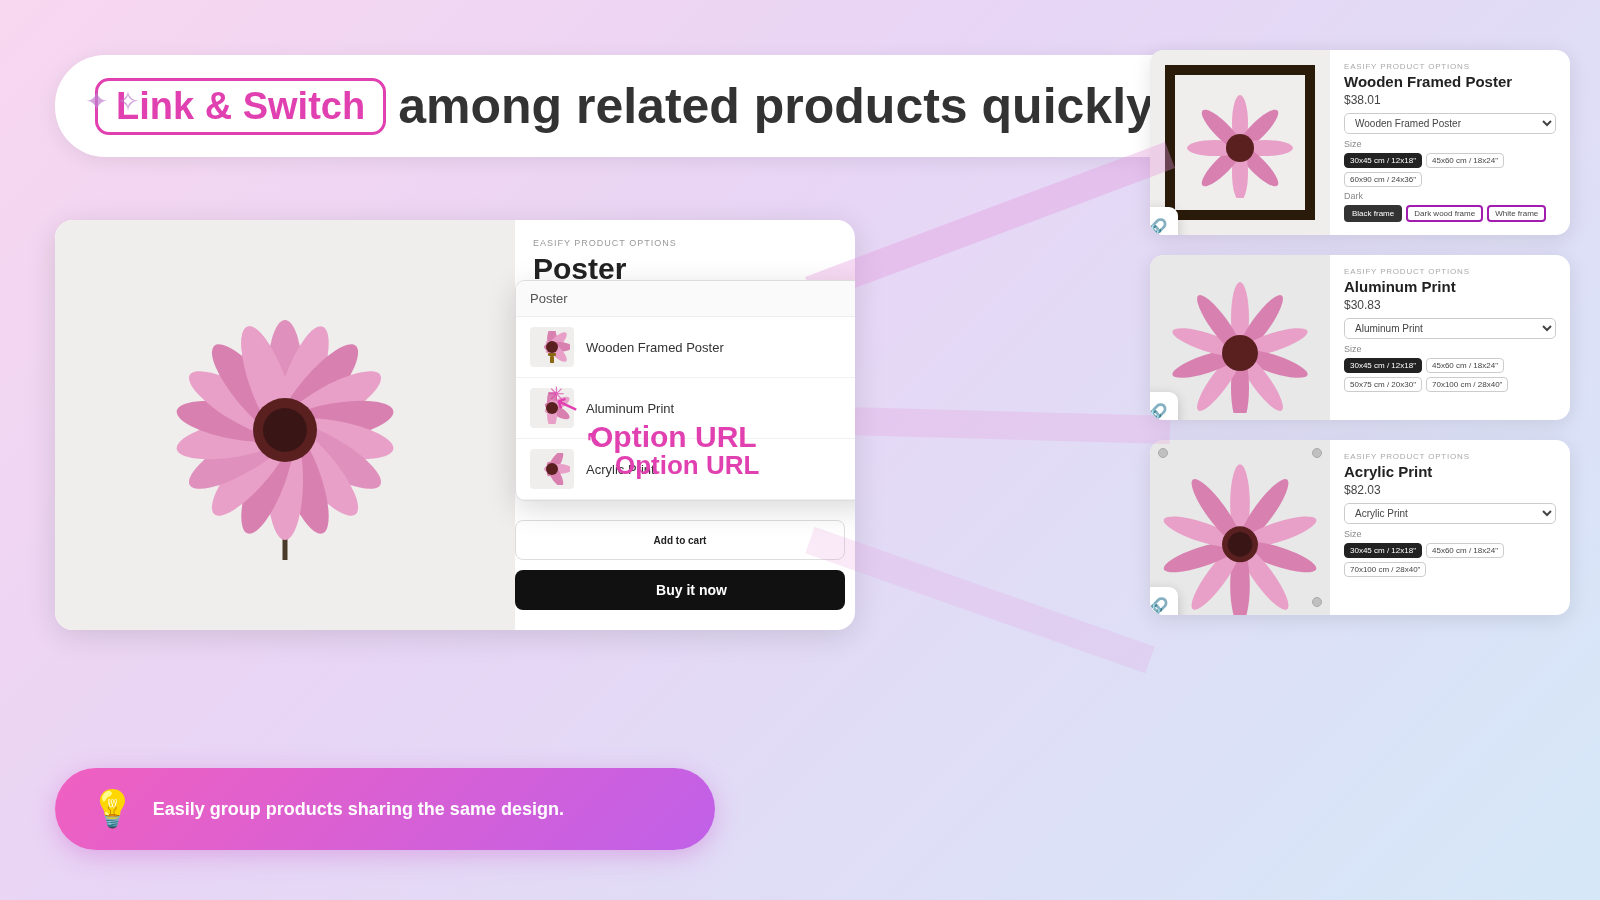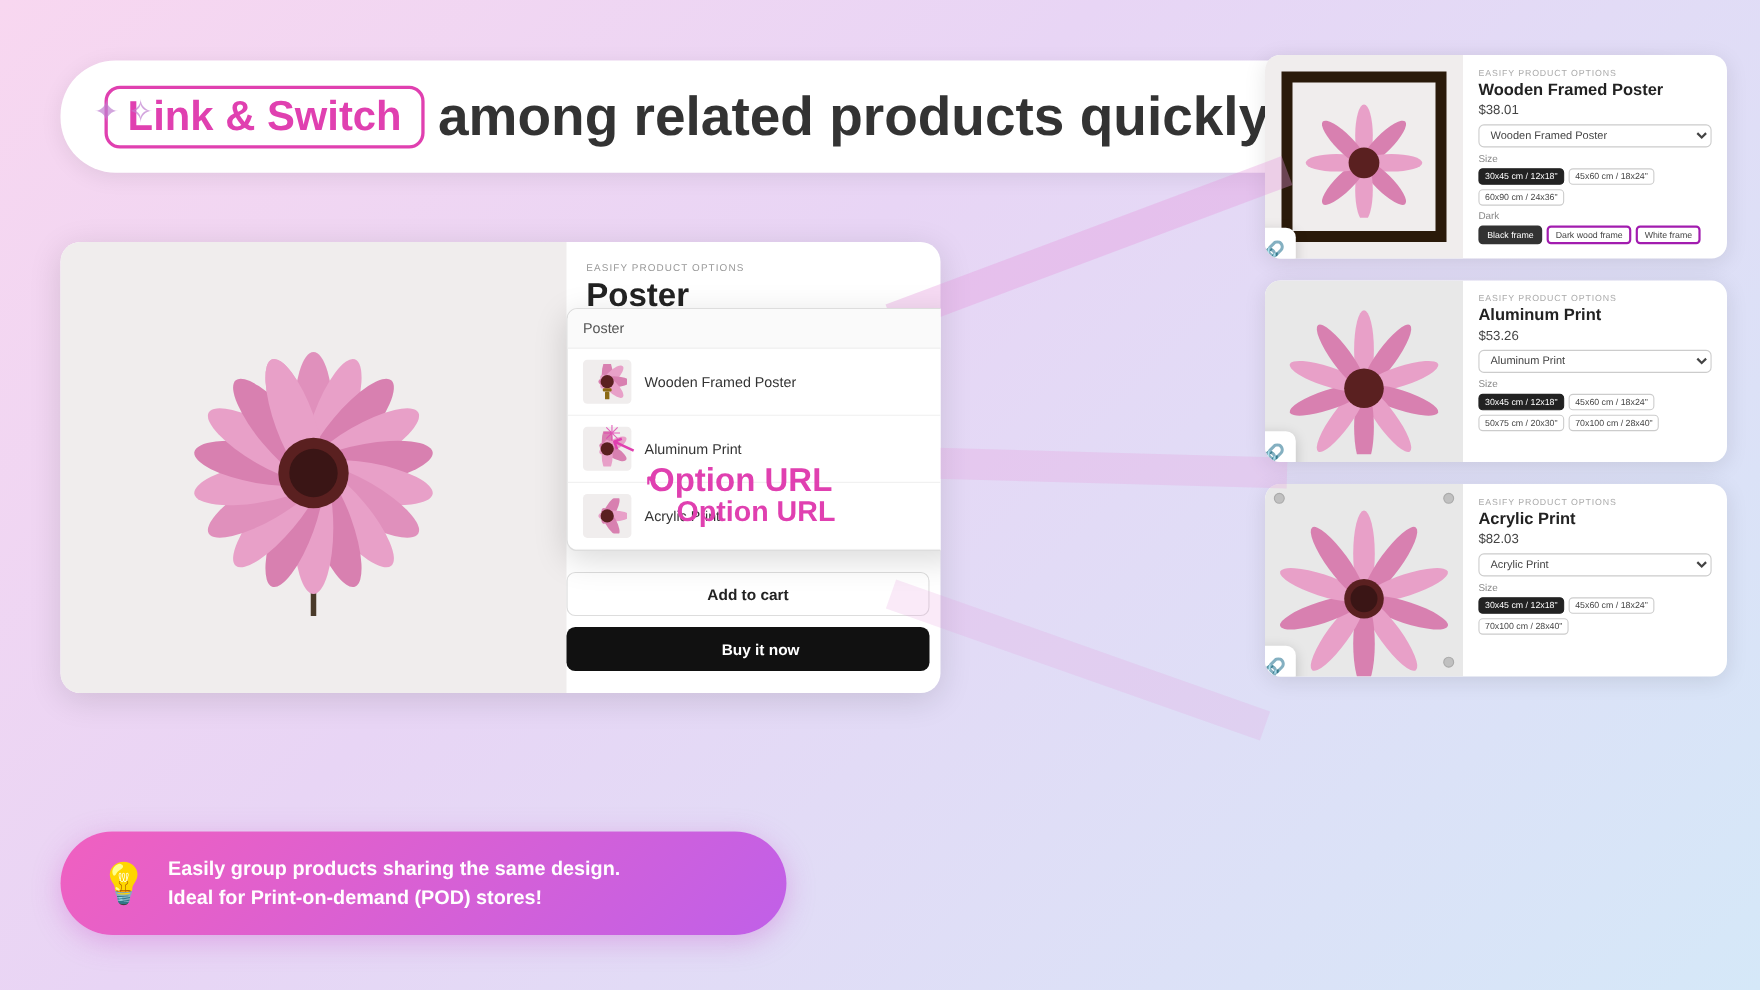--- a/index.html
+++ b/index.html
@@ -478,21 +478,21 @@
         <span class="dropdown-item-label">Acrylic Print</span>
       </div>
     </div>
 
     <div class="option-url-label" style="position:absolute;top:230px;left:100px;font-size:26px;font-weight:800;color:#e040b0;z-index:20;">Option URL</div>
 
     <div class="cursor-icon" style="position:absolute;top:205px;left:70px;font-size:24px;color:#e040b0;z-index:20;">
       ↖
     </div>
 
-    <div class="add-to-cart-btn" style="position:absolute;bottom:70px;left:0;right:10px;height:40px;background:white;border:1.5px solid #ddd;border-radius:8px;font-size:14px;font-weight:600;color:#222;display:flex;align-items:center;justify-content:center;">Add to cart</div>
+    <div class="add-to-cart-btn" style="position:absolute;bottom:70px;left:0;right:10px;height:40px;background:white;border:1.5px solid #ddd;border-radius:8px;font-size:10px;font-weight:600;color:#222;display:flex;align-items:center;justify-content:center;">Add to cart</div>
 
     <div class="buy-now-btn" style="position:absolute;bottom:20px;left:0;right:10px;height:40px;background:#111;border-radius:8px;font-size:14px;font-weight:600;color:white;display:flex;align-items:center;justify-content:center;">Buy it now</div>
   </div>
 </div>
 
 <div class="right-cards-container">
 
   <div class="product-card-right" style="height:185px;">
     <div class="card-image-right" style="width:180px;min-width:180px;">
 
@@ -550,21 +550,21 @@
         <ellipse cx="80" cy="55" rx="9" ry="36" fill="#e8a0c8" transform="rotate(216,80,90)"></ellipse>
         <ellipse cx="80" cy="55" rx="9" ry="36" fill="#d880b0" transform="rotate(252,80,90)"></ellipse>
         <ellipse cx="80" cy="55" rx="9" ry="36" fill="#e8a0c8" transform="rotate(288,80,90)"></ellipse>
         <ellipse cx="80" cy="55" rx="9" ry="36" fill="#d880b0" transform="rotate(324,80,90)"></ellipse>
         <circle cx="80" cy="90" r="18" fill="#5a2020"></circle>
       </svg>
     </div>
     <div class="card-details-right">
       <span class="card-easify-label">EASIFY PRODUCT OPTIONS</span>
       <div class="card-product-title">Aluminum Print</div>
-      <div class="card-price">$53.26</div>
+      <div class="card-price">$30.83</div>
       <select class="card-select">
         <option>Aluminum Print</option>
       </select>
       <div class="card-size-label">Size</div>
       <div class="size-options">
         <button class="size-btn active">30x45 cm / 12x18"</button>
         <button class="size-btn">45x60 cm / 18x24"</button>
         <button class="size-btn">50x75 cm / 20x30"</button>
         <button class="size-btn">70x100 cm / 28x40"</button>
       </div>
@@ -626,15 +626,14 @@
 </div>
 
 <div style="position:absolute;top:382px;left:548px;font-size:20px;color:#e040b0;z-index:25;pointer-events:none;opacity:0.8;">
   ✳
 </div>
 
 <div class="bottom-banner">
   <span class="bottom-banner-icon">💡</span>
   <div class="bottom-banner-text">
     <span>Easily group products sharing the same design.</span><br>
-    <span>Ideal for Print-on-demand (POD) stores!</span>
   </div>
 </div>
 
 </body></html>

